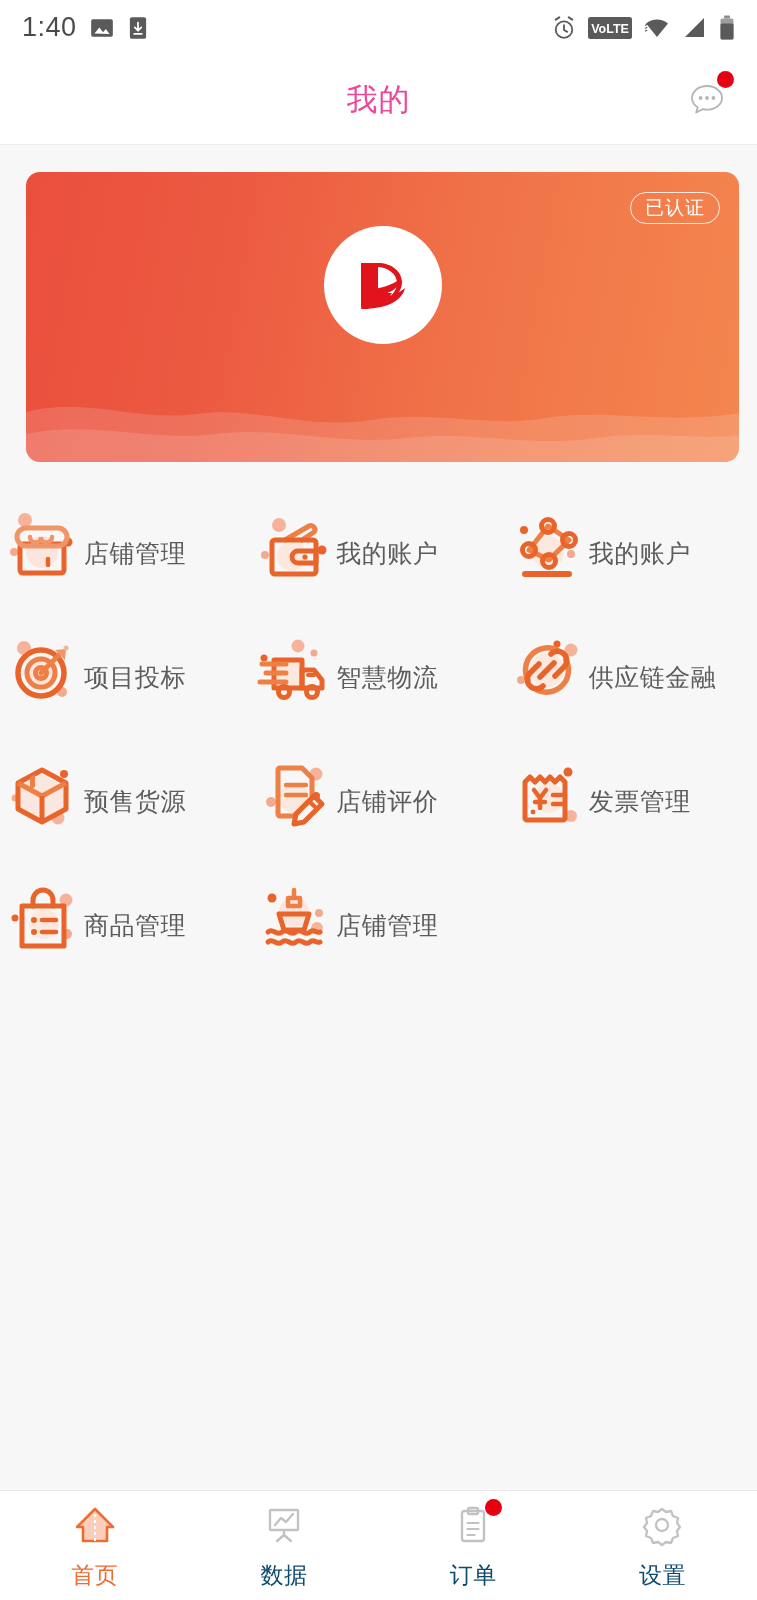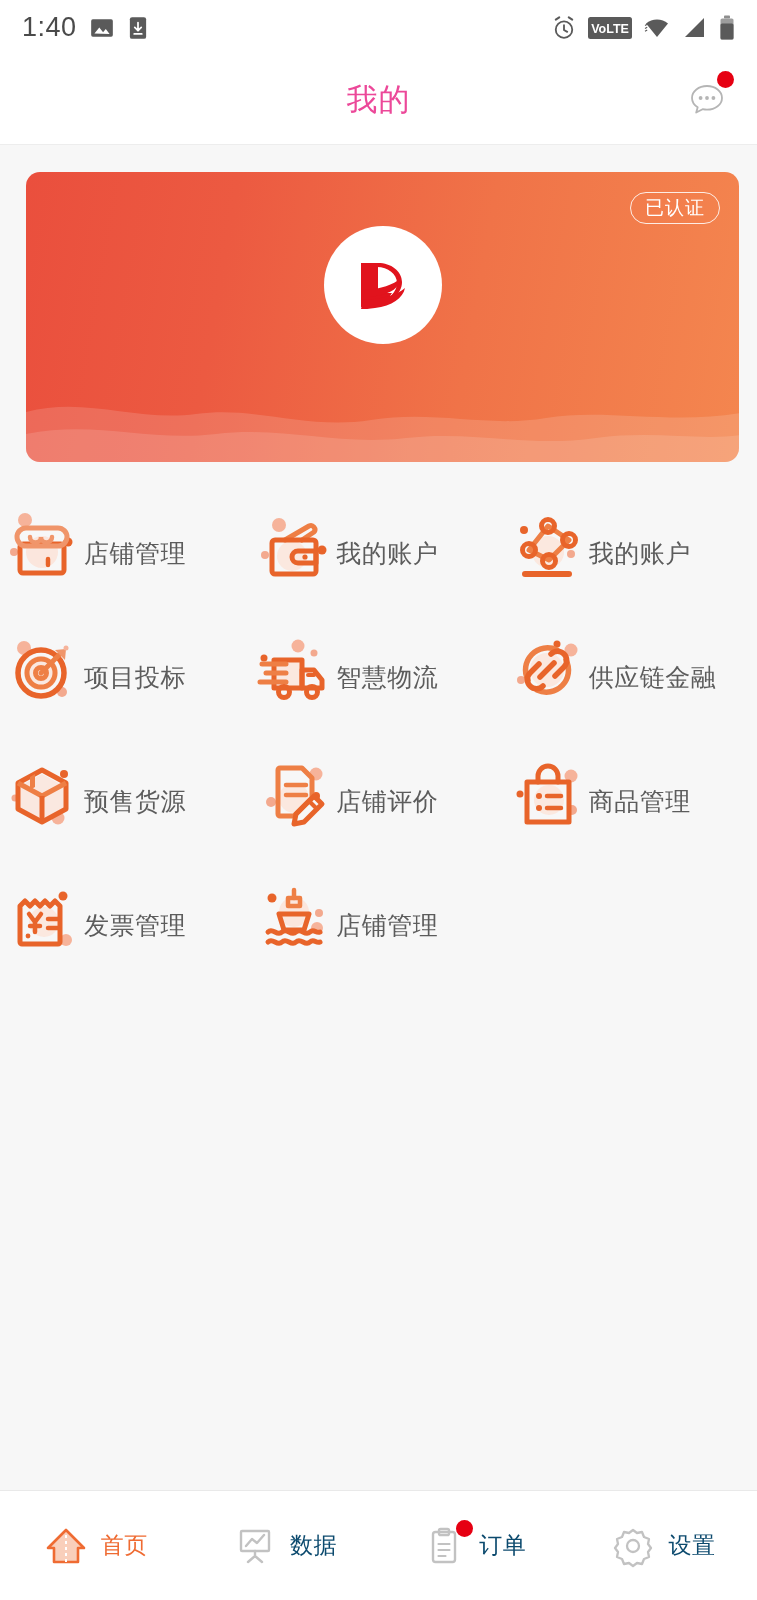--- a/index.html
+++ b/index.html
@@ -83,21 +83,21 @@
     margin-top:14px;font-size:25px;color:#5c5c5c;letter-spacing:.5px;
   }
 
   
   .tabbar{
     position:absolute;left:0;right:0;bottom:0;height:110px;
     background:#ffffff;border-top:1px solid #e9e9e9;
     display:flex;align-items:center;
   }
   .tab{
-    flex:1;display:flex;flex-direction:row;align-items:center;
+    flex:1;display:flex;flex-direction:column;align-items:center;
     justify-content:center;gap:11px;position:relative;
   }
   .tab-ico-wrap{position:relative;width:48px;height:48px;display:flex;align-items:center;justify-content:center;}
   .tab-label{font-size:23px;color:#0c4a6e;letter-spacing:.5px;}
   .tab.active .tab-label{color:#ef6b32;}
   .tab-dot{
     position:absolute;right:-5px;top:-2px;width:17px;height:17px;
     background:#e60012;border-radius:50%;
   }
 </style>
@@ -291,48 +291,48 @@
         <path d="M28 16 h22 l10 10 v20 L42 64 h-14 a2 2 0 0 1 -2 -2 V18 a2 2 0 0 1 2 -2z" fill="none" stroke="#ee7f45" stroke-width="5" stroke-linejoin="round"></path>
         <path d="M34 33 h20 M34 43 h20" stroke="#ee7f45" stroke-width="4.5" stroke-linecap="round"></path>
         <path d="M62 44 l8 8 -18 18 -10 2 2 -10z" fill="none" stroke="#e8642a" stroke-width="5" stroke-linejoin="round"></path>
         <path d="M57 49 l8 8" stroke="#e8642a" stroke-width="4" stroke-linecap="round"></path>
       </svg>
       <span class="grid-label">店铺评价</span>
     </div>
 
     <div class="grid-item">
       <svg class="grid-ico" viewBox="0 0 84 84">
+        <circle cx="63" cy="20" r="4.5" fill="#e8642a"></circle>
+        <circle cx="66" cy="64" r="6" fill="#f6b39a"></circle>
+        <circle cx="44" cy="46" r="15" fill="#fbe3d8" opacity=".8"></circle>
+        <path d="M20 30 l5 -5 5 5 5 -5 5 5 5 -5 5 5 5 -5 5 5 v36 a2 2 0 0 1 -2 2 H22 a2 2 0 0 1 -2 -2z" fill="none" stroke="#e8642a" stroke-width="5" stroke-linejoin="round"></path>
+        <path d="M29 38 l6 8 6 -8 M35 46 v10 M30 50 h10" stroke="#e8642a" stroke-width="4.5" stroke-linecap="round" fill="none"></path>
+        <path d="M48 43 h11 M48 52 h11" stroke="#e8642a" stroke-width="4.5" stroke-linecap="round"></path>
+        <circle cx="28" cy="60" r="2.4" fill="#e8642a"></circle>
+      </svg>
+      <span class="grid-label">发票管理</span>
+    </div>
+
+    <div class="grid-item">
+      <svg class="grid-ico" viewBox="0 0 84 84">
         <circle cx="66" cy="24" r="6.5" fill="#f6b39a"></circle>
         <circle cx="15" cy="42" r="3.5" fill="#e8642a"></circle>
         <circle cx="67" cy="58" r="5" fill="#f3a98e"></circle>
         <circle cx="44" cy="48" r="15" fill="#fbe3d8" opacity=".8"></circle>
         <path d="M22 30 h42 v40 h-42z" fill="none" stroke="#e8642a" stroke-width="5" stroke-linejoin="round"></path>
         <path d="M33 30 v-6 a10 10 0 0 1 20 0 v6" fill="none" stroke="#e8642a" stroke-width="5" stroke-linecap="round"></path>
         <circle cx="34" cy="44" r="3" fill="#e8642a"></circle>
         <circle cx="34" cy="56" r="3" fill="#e8642a"></circle>
         <path d="M42 44 h14 M42 56 h14" stroke="#e8642a" stroke-width="4.5" stroke-linecap="round"></path>
       </svg>
       <span class="grid-label">商品管理</span>
     </div>
 
     <div class="grid-item">
       <svg class="grid-ico" viewBox="0 0 84 84">
-        <circle cx="63" cy="20" r="4.5" fill="#e8642a"></circle>
-        <circle cx="66" cy="64" r="6" fill="#f6b39a"></circle>
-        <circle cx="44" cy="46" r="15" fill="#fbe3d8" opacity=".8"></circle>
-        <path d="M20 30 l5 -5 5 5 5 -5 5 5 5 -5 5 5 5 -5 5 5 v36 a2 2 0 0 1 -2 2 H22 a2 2 0 0 1 -2 -2z" fill="none" stroke="#e8642a" stroke-width="5" stroke-linejoin="round"></path>
-        <path d="M29 38 l6 8 6 -8 M35 46 v10 M30 50 h10" stroke="#e8642a" stroke-width="4.5" stroke-linecap="round" fill="none"></path>
-        <path d="M48 43 h11 M48 52 h11" stroke="#e8642a" stroke-width="4.5" stroke-linecap="round"></path>
-        <circle cx="28" cy="60" r="2.4" fill="#e8642a"></circle>
-      </svg>
-      <span class="grid-label">发票管理</span>
-    </div>
-
-    <div class="grid-item">
-      <svg class="grid-ico" viewBox="0 0 84 84">
         <circle cx="20" cy="22" r="4.5" fill="#e8642a"></circle>
         <circle cx="67" cy="37" r="4" fill="#f3a98e"></circle>
         <circle cx="65" cy="52" r="6" fill="#f6b39a"></circle>
         <circle cx="42" cy="36" r="15" fill="#fbe3d8" opacity=".85"></circle>
         <path d="M36 22 h12 v8 h-12z" fill="none" stroke="#ee7f45" stroke-width="4.5" stroke-linejoin="round"></path>
         <path d="M42 14 v8" stroke="#ee7f45" stroke-width="4.5" stroke-linecap="round"></path>
         <path d="M27 38 h30 l-5 16 h-20z" fill="none" stroke="#e8642a" stroke-width="5" stroke-linejoin="round"></path>
         <path d="M16 56 c5 -5 9 5 14 0 c5 -5 9 5 14 0 c5 -5 9 5 14 0 c4 -4 6 2 10 0" fill="none" stroke="#e8642a" stroke-width="5" stroke-linecap="round"></path>
         <path d="M16 66 c5 -5 9 5 14 0 c5 -5 9 5 14 0 c5 -5 9 5 14 0 c4 -4 6 2 10 0" fill="none" stroke="#e8642a" stroke-width="5" stroke-linecap="round"></path>
       </svg>

